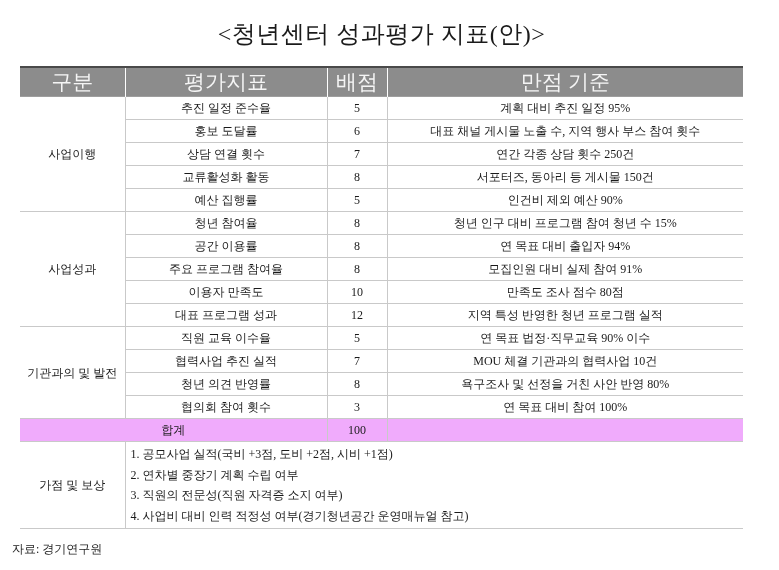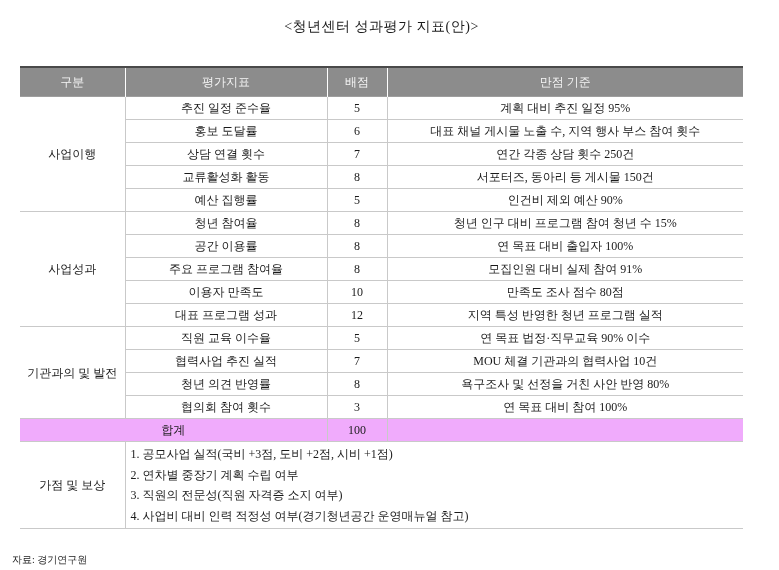--- a/index.html
+++ b/index.html
@@ -17,21 +17,21 @@
     width: 779px;
     height: 570px;
     overflow: hidden;
   }
   .title {
     position: absolute;
     top: 18px;
     left: 20px;
     width: 723px;
     text-align: center;
-    font-size: 14px;
+    font-size: 24px;
     letter-spacing: 0.5px;
     white-space: nowrap;
   }
   table.eval {
     position: absolute;
     top: 66px;
     left: 20px;
     width: 723px;
     border-collapse: collapse;
     table-layout: fixed;
@@ -39,21 +39,21 @@
     border-bottom: 1px solid #9a9a9a;
   }
   col.c-group   { width: 105px; }
   col.c-indic   { width: 202px; }
   col.c-score   { width: 60px;  }
   col.c-crit    { width: 356px; }
   th {
     background: #8c8c8c;
     color: #f5f5f5;
     font-weight: normal;
-    font-size: 12px;
+    font-size: 21px;
     height: 28px;
     border-left: 1px solid #ffffff;
     padding: 0;
   }
   th:first-child { border-left: none; }
   td {
     border: 1px solid #c9c9c9;
     text-align: center;
     vertical-align: middle;
     font-size: 12px;
@@ -82,22 +82,22 @@
     white-space: normal;
     padding: 2px 4px 2px 5px;
   }
   .bonus-item {
     line-height: 20.5px;
     white-space: nowrap;
   }
   .source {
     position: absolute;
     left: 12px;
-    top: 553px;
-    font-size: 10px;
+    top: 541px;
+    font-size: 12px;
   }
 </style>
 </head>
 <body>
 
 <div class="page">
 
   <div class="title">&lt;청년센터 성과평가 지표(안)&gt;</div>
 
   <table class="eval">
@@ -146,21 +146,21 @@
 
       <tr class="group-start">
         <td class="group-cell" rowspan="5">사업성과</td>
         <td>청년 참여율</td>
         <td>8</td>
         <td>청년 인구 대비 프로그램 참여 청년 수 15%</td>
       </tr>
       <tr>
         <td>공간 이용률</td>
         <td>8</td>
-        <td>연 목표 대비 출입자 100%</td>
+        <td>연 목표 대비 출입자 94%</td>
       </tr>
       <tr>
         <td>주요 프로그램 참여율</td>
         <td>8</td>
         <td>모집인원 대비 실제 참여 91%</td>
       </tr>
       <tr>
         <td>이용자 만족도</td>
         <td>10</td>
         <td>만족도 조사 점수 80점</td>

